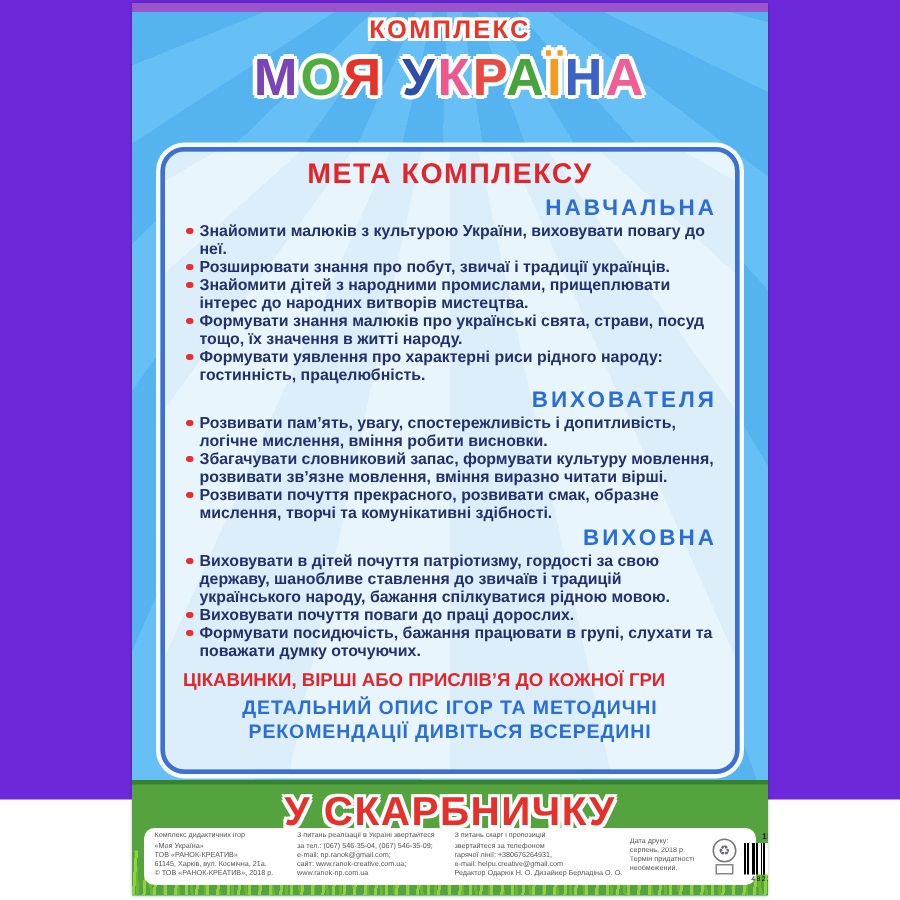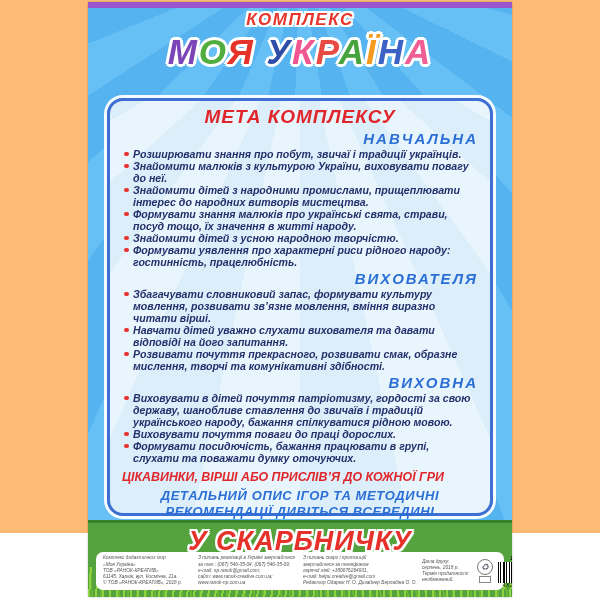--- a/index.html
+++ b/index.html
@@ -1,17 +1,17 @@
 <!DOCTYPE html>
 <html><head>
 <meta charset="utf-8">
 <style>
   html,body{margin:0;padding:0;}
   body{width:600px;height:600px;overflow:hidden;font-family:"Liberation Sans",sans-serif;}
-  .page{position:relative;width:600px;height:533px;background:#fdba74;font-style:italic;}
+  .page{position:relative;width:600px;height:533px;background:#6d28d9;}
   .card{position:absolute;left:88px;top:2px;width:424px;height:595px;overflow:hidden;background:#58b6f1;box-shadow:0 0 2px rgba(0,0,0,.25);}
   .top-strip{position:absolute;top:0;left:0;right:0;height:6px;background:#9a55cc;z-index:2;}
   .sky{position:absolute;top:6px;left:0;right:0;height:514px;
        background:repeating-conic-gradient(from -60deg at 50% -50px,#55b3ef 0deg 11deg,#67c0f5 11deg 22deg);}
   .outline-w{text-shadow:-2px -2px 0 #fff,2px -2px 0 #fff,-2px 2px 0 #fff,2px 2px 0 #fff,-2px 0 0 #fff,2px 0 0 #fff,0 -2px 0 #fff,0 2px 0 #fff;}
   .header{position:absolute;top:8px;left:0;right:0;text-align:center;z-index:2;}
   .series{font-size:17px;line-height:20px;font-weight:800;letter-spacing:1.5px;color:#e8352c;}
   .main-title{margin-top:3px;font-size:35px;line-height:38px;font-weight:800;letter-spacing:2px;}
   .main-title .tl{white-space:pre;text-shadow:-2px -2px 0 #fff,2px -2px 0 #fff,-2px 2px 0 #fff,2px 2px 0 #fff,-3px 0 0 #fff,3px 0 0 #fff,0 -3px 0 #fff,0 3px 0 #fff;}
   .panel{position:absolute;left:19px;top:96px;width:386px;height:418px;box-sizing:border-box;
@@ -59,32 +59,31 @@
     <div class="header">
       <div class="series outline-w">КОМПЛЕКС</div>
       <div class="main-title"><span class="tl" style="color: rgb(123, 69, 184);">М</span><span class="tl" style="color: rgb(79, 174, 61);">О</span><span class="tl" style="color: rgb(230, 51, 42);">Я</span><span class="tl"> </span><span class="tl" style="color: rgb(47, 77, 166);">У</span><span class="tl" style="color: rgb(240, 86, 143);">К</span><span class="tl" style="color: rgb(232, 74, 68);">Р</span><span class="tl" style="color: rgb(71, 163, 60);">А</span><span class="tl" style="color: rgb(245, 154, 31);">Ї</span><span class="tl" style="color: rgb(59, 98, 196);">Н</span><span class="tl" style="color: rgb(239, 95, 147);">А</span></div>
     </div>
 
     <div class="panel">
       <div class="panel-heading">МЕТА КОМПЛЕКСУ</div>
 
       <div class="section-title">НАВЧАЛЬНА</div>
       <ul class="goals">
+        <li><span class="dot"></span><span>Знайомити малюків з культурою України, виховувати повагу до неї.</span></li>
         <li><span class="dot"></span><span>Розширювати знання про побут, звичаї і традиції українців.</span></li>
-        <li><span class="dot"></span><span>Знайомити малюків з культурою України, виховувати повагу до неї.</span></li>
         <li><span class="dot"></span><span>Знайомити дітей з народними промислами, прищеплювати інтерес до народних витворів мистецтва.</span></li>
         <li><span class="dot"></span><span>Формувати знання малюків про українські свята, страви, посуд тощо, їх значення в житті народу.</span></li>
-        <li><span class="dot"></span><span>Знайомити дітей з усною народною творчістю.</span></li>
         <li><span class="dot"></span><span>Формувати уявлення про характерні риси рідного народу: гостинність, працелюбність.</span></li>
       </ul>
 
       <div class="section-title">ВИХОВАТЕЛЯ</div>
       <ul class="goals">
+        <li><span class="dot"></span><span>Розвивати пам’ять, увагу, спостережливість і допитливість, логічне мислення, вміння робити висновки.</span></li>
         <li><span class="dot"></span><span>Збагачувати словниковий запас, формувати культуру мовлення, розвивати зв’язне мовлення, вміння виразно читати вірші.</span></li>
-        <li><span class="dot"></span><span>Навчати дітей уважно слухати вихователя та давати відповіді на його запитання.</span></li>
         <li><span class="dot"></span><span>Розвивати почуття прекрасного, розвивати смак, образне мислення, творчі та комунікативні здібності.</span></li>
       </ul>
 
       <div class="section-title">ВИХОВНА</div>
       <ul class="goals">
         <li><span class="dot"></span><span>Виховувати в дітей почуття патріотизму, гордості за свою державу, шанобливе ставлення до звичаїв і традицій українського народу, бажання спілкуватися рідною мовою.</span></li>
         <li><span class="dot"></span><span>Виховувати почуття поваги до праці дорослих.</span></li>
         <li><span class="dot"></span><span>Формувати посидючість, бажання працювати в групі, слухати та поважати думку оточуючих.</span></li>
       </ul>
 

